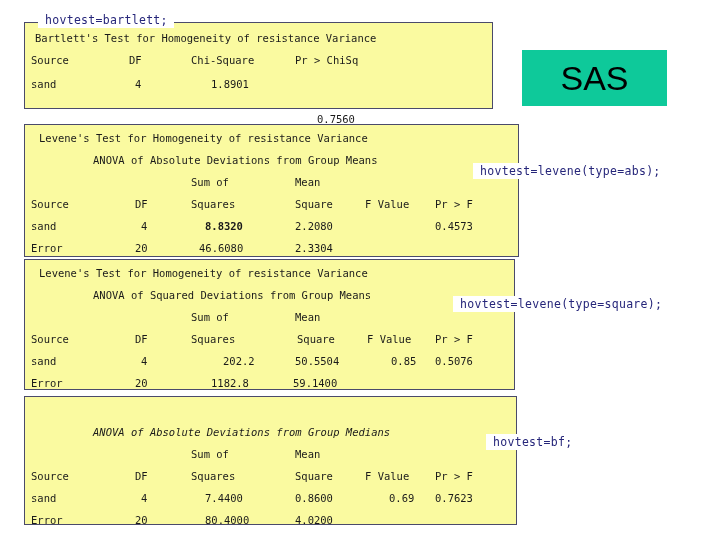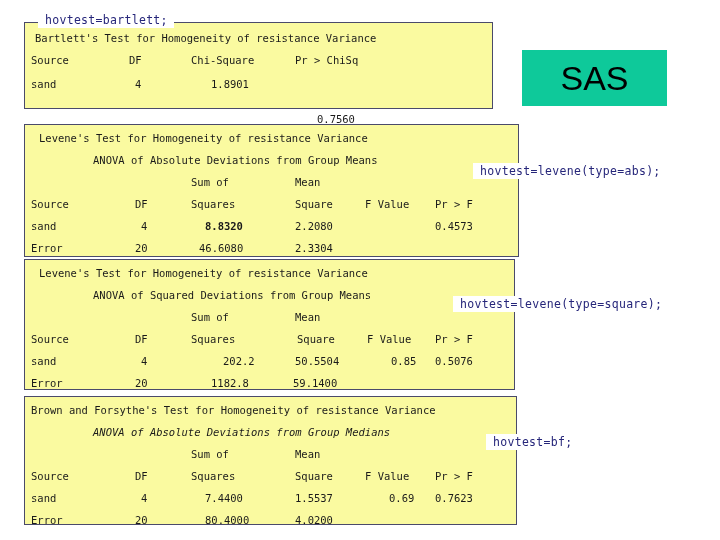--- a/index.html
+++ b/index.html
@@ -167,39 +167,38 @@
     <span class="cell" style="left:6px;">Error</span>
     <span class="cell" style="left:110px;">20</span>
     <span class="cell" style="left:186px;">1182.8</span>
     <span class="cell" style="left:268px;">59.1400</span>
     <span class="cell" style="left:366px;"></span>
     <span class="cell" style="left:410px;"></span>
   </div>
 </div>
 
 <div class="panel" id="panel-bf">
-  <div class="line" style="left:6px; top:2px;">Brown and Forsythe's Test for Homogeneity of resistance Variance</div>
   <div class="line" style="left:68px; top:24px;font-style:italic;">ANOVA of Absolute Deviations from Group Medians</div>
   <div class="row" style="top:46px;">
     <span class="cell" style="left:166px;">Sum of</span>
     <span class="cell" style="left:270px;">Mean</span>
   </div>
   <div class="row" style="top:68px;">
     <span class="cell" style="left:6px;">Source</span>
     <span class="cell" style="left:110px;">DF</span>
     <span class="cell" style="left:166px;">Squares</span>
     <span class="cell" style="left:270px;">Square</span>
     <span class="cell" style="left:340px;">F Value</span>
     <span class="cell" style="left:410px;">Pr &gt; F</span>
   </div>
   <div class="row" style="top:90px;">
     <span class="cell" style="left:6px;">sand</span>
     <span class="cell" style="left:116px;">4</span>
     <span class="cell" style="left:180px;">7.4400</span>
-    <span class="cell" style="left:270px;">1.5537</span>
+    <span class="cell" style="left:270px;">0.8600</span>
     <span class="cell" style="left:364px;">0.69</span>
     <span class="cell" style="left:410px;">0.7623</span>
   </div>
   <div class="row" style="top:112px;">
     <span class="cell" style="left:6px;">Error</span>
     <span class="cell" style="left:110px;">20</span>
     <span class="cell" style="left:180px;">80.4000</span>
     <span class="cell" style="left:270px;">4.0200</span>
     <span class="cell" style="left:364px;"></span>
     <span class="cell" style="left:410px;"></span>

